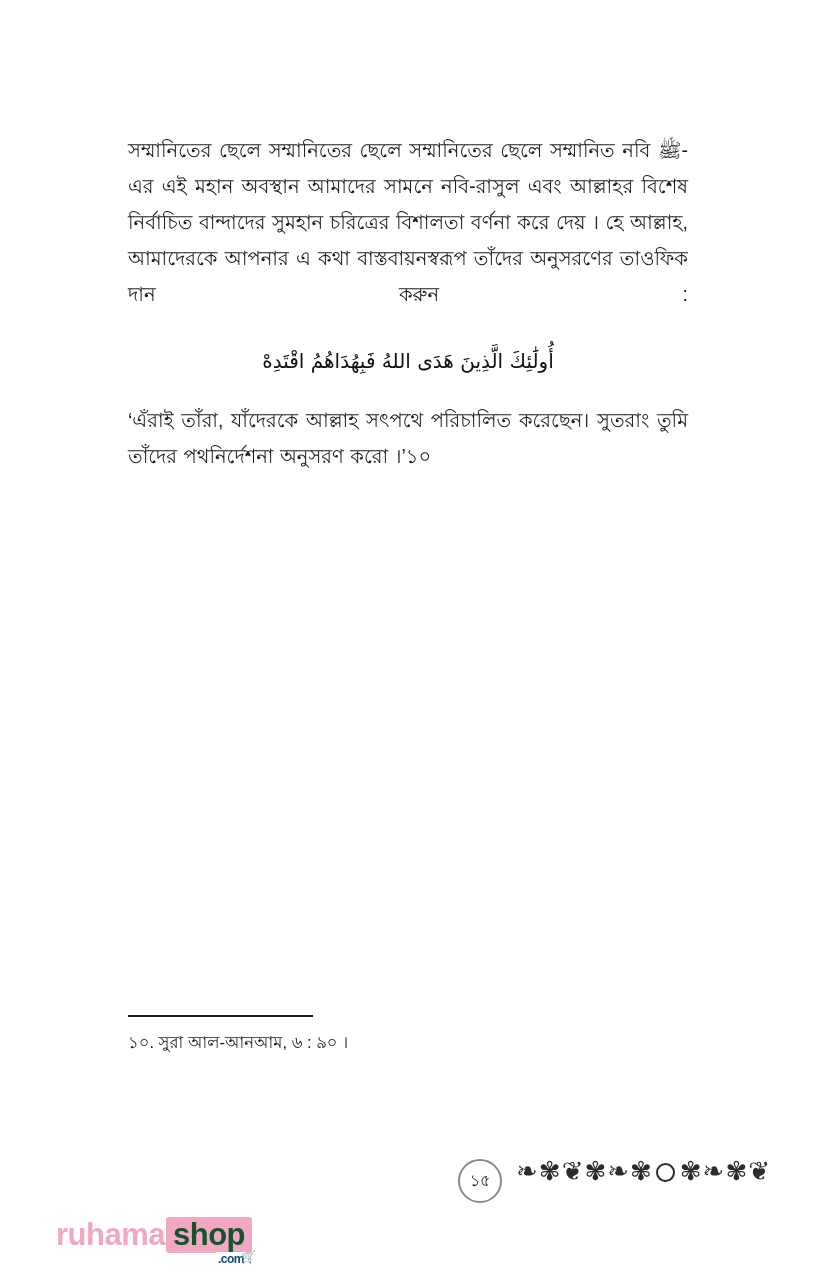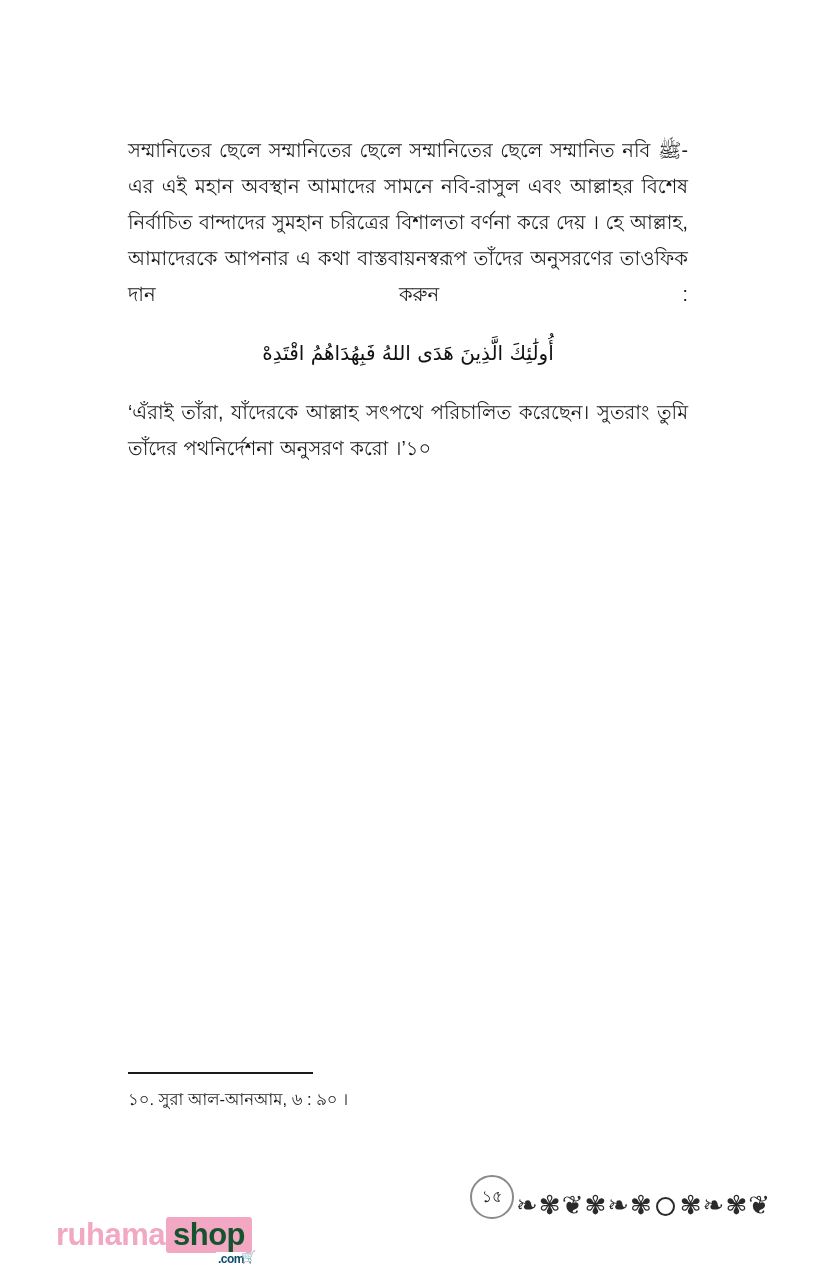--- a/index.html
+++ b/index.html
@@ -38,38 +38,38 @@
     margin: 0;
     word-spacing: 1px;
   }
 
   .body-par.last-left {
     text-align: justify;
     text-align-last: left;
   }
 
   .arabic-verse {
-    margin: 22px 0 22px 0;
+    margin: 30px 0 22px 0;
     text-align: center;
     direction: rtl;
     font-family: "DejaVu Sans", "Liberation Serif", serif;
     font-size: 20px;
     line-height: 38px;
     color: #111;
     letter-spacing: 0.5px;
   }
 
   .translation {
     margin-top: 18px;
   }
 
   .footnote-block {
     position: absolute;
     left: 128px;
-    top: 1072px;
+    top: 1015px;
     width: 560px;
   }
 
   .footnote-rule {
     width: 185px;
     height: 2px;
     background: #1a1a1a;
     margin-bottom: 12px;
   }
 
@@ -77,24 +77,24 @@
     font-family: "Liberation Sans", sans-serif;
     font-size: 16.5px;
     line-height: 26px;
     color: #1a1a1a;
   }
 
   
   .footer-ornament {
     position: absolute;
     right: 56px;
-    bottom: 56px;
-    display: flex;
-    align-items: flex-end;
-    gap: 2px;
+    bottom: 72px;
+    display: flex;
+    align-items: flex-start;
+    gap: 14px;
   }
 
   .page-number-badge {
     width: 40px;
     height: 40px;
     border: 2px solid #8a8a8a;
     border-radius: 50%;
     display: flex;
     align-items: center;
     justify-content: center;

